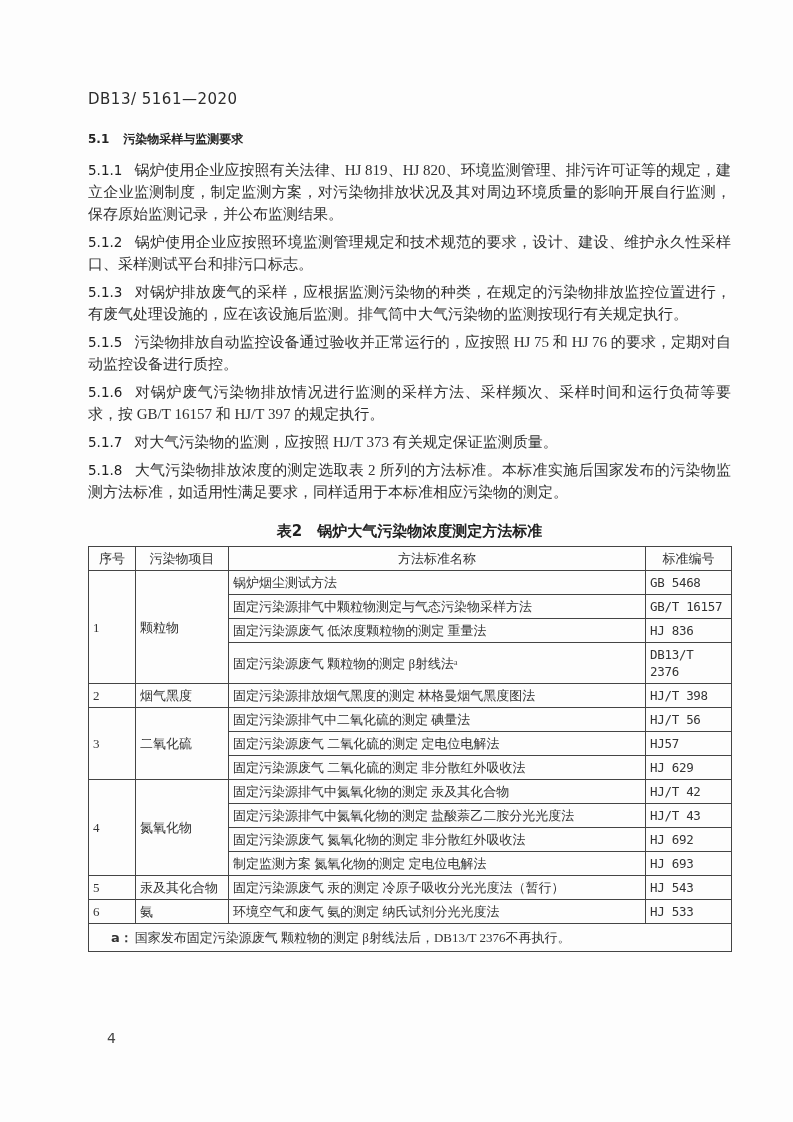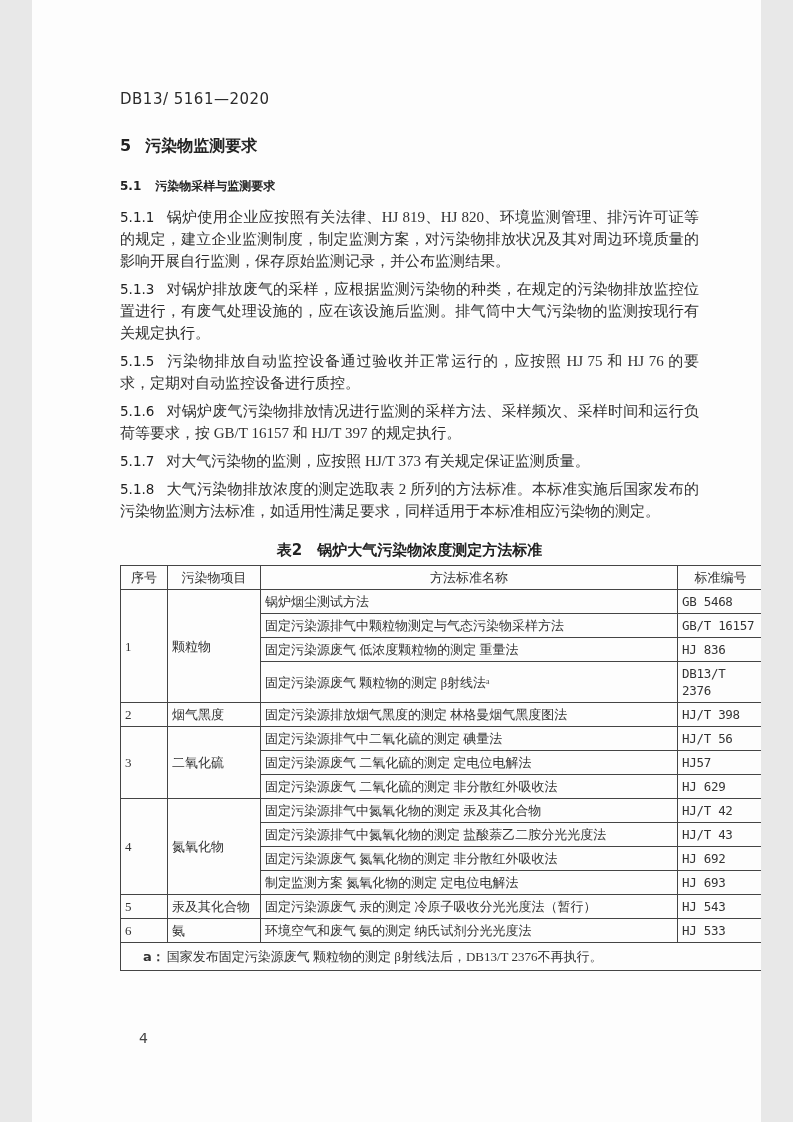--- a/index.html
+++ b/index.html
@@ -1,18 +1,18 @@
 <!DOCTYPE html>
 <html lang="zh"><head>
 <meta charset="utf-8">
 <style>
   html,body{margin:0;padding:0;background:#e8e8e8;}
   .page{
     position:relative;
-    width:729px;height:1122px;
+    width:793px;height:1122px;
     margin:0 auto;
     background:#fdfdfd;
     color:#2e2e2e;
     font-family:"Liberation Serif","DejaVu Serif",serif;
     overflow:hidden;
     box-sizing:border-box;
   }
   .content{padding:90px 62px 0 88px;}
   .doc-header{
     font-family:"DejaVu Sans","Liberation Sans",sans-serif;
@@ -85,30 +85,28 @@
   }
 </style>
 </head>
 <body>
 
 <div class="page">
   <div class="content">
 
     <div class="doc-header">DB13/ 5161—2020</div>
 
-    <div class="h-sec">
-      <span class="num">5</span><span>污染物监测要求</span>
-    </div>
 
     <div class="h-sub">
       <span class="num">5.1</span><span>污染物采样与监测要求</span>
     </div>
 
     <div class="clauses">
       <p class="clause"><span class="num">5.1.1</span><span>锅炉使用企业应按照有关法律、HJ 819、HJ 820、环境监测管理、排污许可证等的规定，建立企业监测制度，制定监测方案，对污染物排放状况及其对周边环境质量的影响开展自行监测，保存原始监测记录，并公布监测结果。</span></p>
+      <p class="clause"><span class="num">5.1.2</span><span>锅炉使用企业应按照环境监测管理规定和技术规范的要求，设计、建设、维护永久性采样口、采样测试平台和排污口标志。</span></p>
       <p class="clause"><span class="num">5.1.3</span><span>对锅炉排放废气的采样，应根据监测污染物的种类，在规定的污染物排放监控位置进行，有废气处理设施的，应在该设施后监测。排气筒中大气污染物的监测按现行有关规定执行。</span></p>
       <p class="clause"><span class="num">5.1.5</span><span>污染物排放自动监控设备通过验收并正常运行的，应按照 HJ 75 和 HJ 76 的要求，定期对自动监控设备进行质控。</span></p>
       <p class="clause"><span class="num">5.1.6</span><span>对锅炉废气污染物排放情况进行监测的采样方法、采样频次、采样时间和运行负荷等要求，按 GB/T 16157 和 HJ/T 397 的规定执行。</span></p>
       <p class="clause"><span class="num">5.1.7</span><span>对大气污染物的监测，应按照 HJ/T 373 有关规定保证监测质量。</span></p>
       <p class="clause"><span class="num">5.1.8</span><span>大气污染物排放浓度的测定选取表 2 所列的方法标准。本标准实施后国家发布的污染物监测方法标准，如适用性满足要求，同样适用于本标准相应污染物的测定。</span></p>
     </div>
 
     <div class="tbl-title">表2　锅炉大气污染物浓度测定方法标准</div>
 
     <table class="methods">

